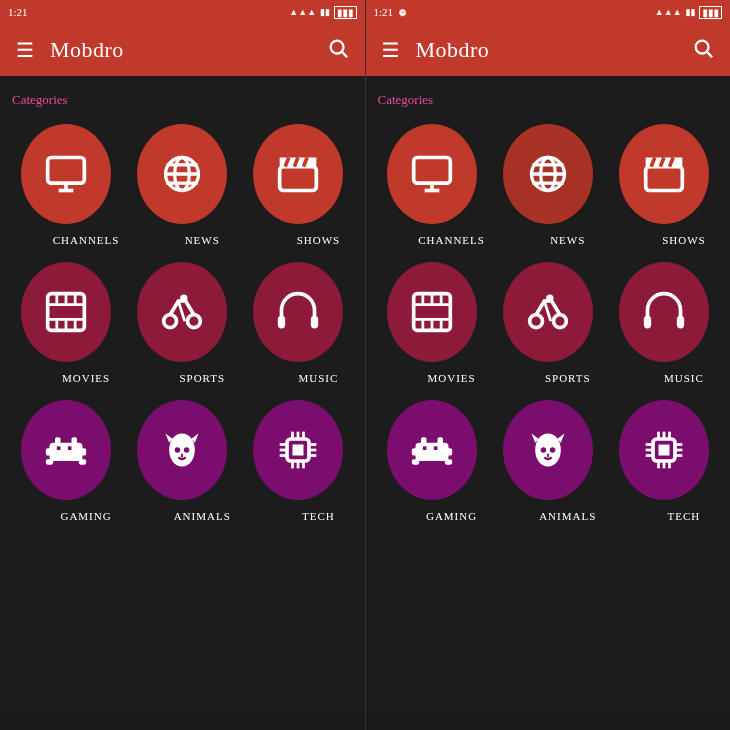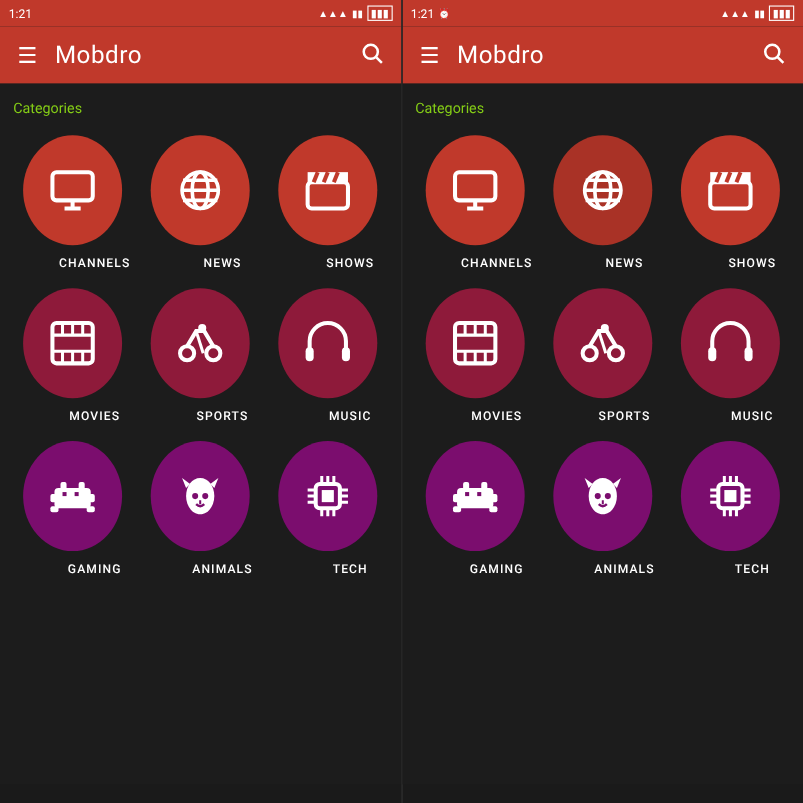--- a/index.html
+++ b/index.html
@@ -12,20 +12,21 @@
       overflow: hidden;
     }
 
     .phone-panel {
       width: 365px;
       height: 713px;
       background: #1c1c1c;
       display: flex;
       flex-direction: column;
       overflow: hidden;
+      font-family: Liberation Serif, serif;
     }
 
     .status-bar {
       background: #c0392b;
       height: 24px;
       display: flex;
       align-items: center;
       justify-content: space-between;
       padding: 0 8px;
       font-size: 11px;
@@ -79,21 +80,21 @@
     }
 
     .content-area {
       flex: 1;
       background: #1c1c1c;
       padding: 16px 8px;
       overflow: hidden;
     }
 
     .categories-label {
-      color: #84cc16;
+      color: #ec4899;
       font-size: 13px;
       margin-bottom: 16px;
       padding-left: 4px;
     }
 
     .categories-grid {
       display: grid;
       grid-template-columns: repeat(3, 1fr);
       gap: 8px 0;
       row-gap: 16px;

